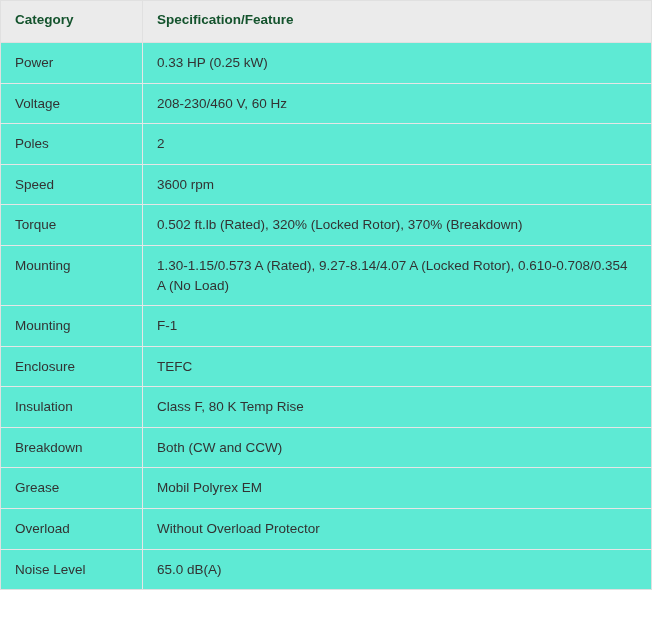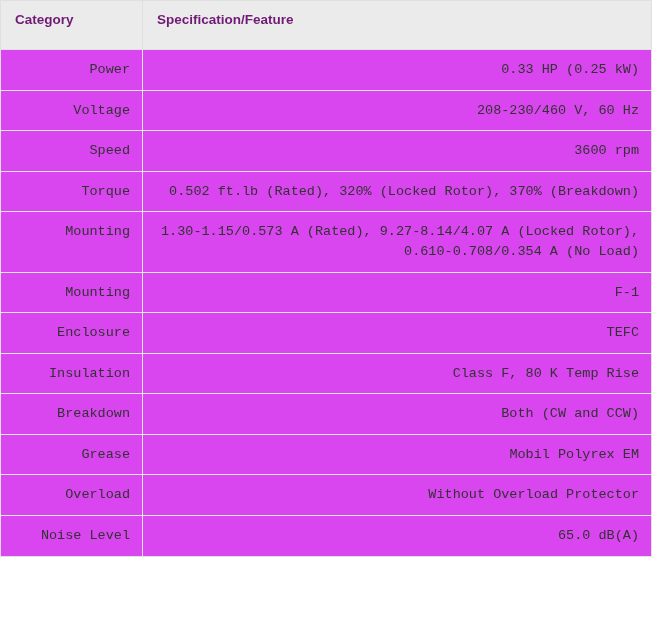--- a/index.html
+++ b/index.html
@@ -25,37 +25,36 @@
     table-layout: fixed;
     border: 1px solid #e0e0e0;
   }
   table.spec-table col.col-category { width: 142px; }
   table.spec-table col.col-spec { width: 509px; }
 
   table.spec-table thead th {
     background: #ebebeb;
     font-weight: bold;
     font-size: 13.5px;
-    color: #701a75;
+    color: #14532d;
     text-align: left;
-    padding: 10px 12px 20px 14px;
+    padding: 10px 12px 13px 14px;
     border: 1px solid #e0e0e0;
     vertical-align: middle;
     line-height: 1.35;
   }
   table.spec-table tbody td {
     font-size: 13.5px;
     color: #333333;
-    text-align: right;
+    text-align: left;
     padding: 10px 12px 10px 14px;
     border: 1px solid #e6e6e6;
     vertical-align: top;
     line-height: 1.45;
-    background: #d946ef;
-    font-family: Liberation Mono, monospace;
+    background: #5eead4;
   }
   table.spec-table tbody td.cat {
     border-left: 1px solid #e0e0e0;
   }
   table.spec-table tbody td.val {
     border-right: 1px solid #e0e0e0;
   }
   table.spec-table tbody tr:last-child td {
     border-bottom: 1px solid #e0e0e0;
   }
@@ -76,20 +75,24 @@
       </tr>
     </thead>
     <tbody id="table-body">
         <tr>
           <td class="cat">Power</td>
           <td class="val">0.33 HP (0.25 kW)</td>
         </tr>
         <tr>
           <td class="cat">Voltage</td>
           <td class="val">208-230/460 V, 60 Hz</td>
+        </tr>
+        <tr>
+          <td class="cat">Poles</td>
+          <td class="val">2</td>
         </tr>
         <tr>
           <td class="cat">Speed</td>
           <td class="val">3600 rpm</td>
         </tr>
         <tr>
           <td class="cat">Torque</td>
           <td class="val">0.502 ft.lb (Rated), 320% (Locked Rotor), 370% (Breakdown)</td>
         </tr>
         <tr>

